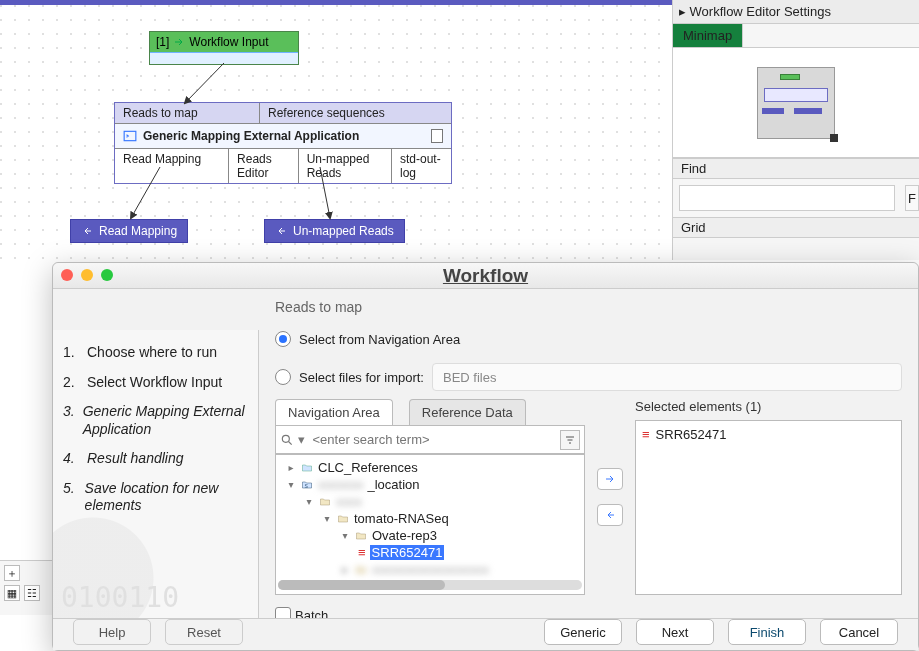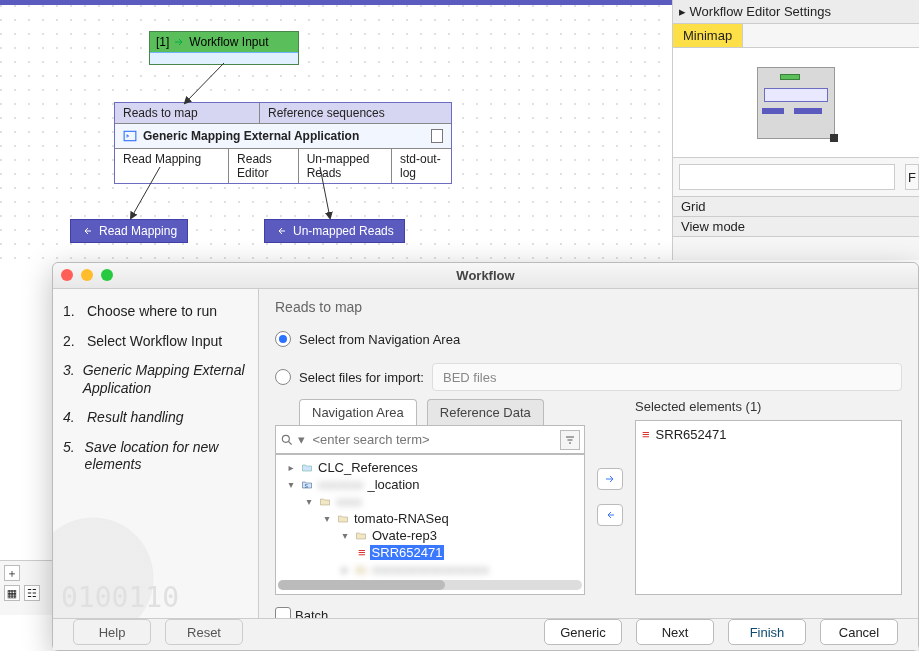--- a/index.html
+++ b/index.html
@@ -97,21 +97,21 @@
     padding: 4px 6px;
     border-bottom: 1px solid #ccc;
     background: #ececec;
   }
   .rp-tabs {
     display: flex;
     border-bottom: 1px solid #ccc;
   }
   .rp-tab {
     padding: 4px 10px;
-    background: #fde047;
+    background: #15803d;
     border-right: 1px solid #ccc;
   }
   .rp-mini {
     height: 110px;
     display: flex; align-items: center; justify-content: center;
     background: #fff;
     border-bottom: 1px solid #ccc;
   }
   .mini-box {
     width: 78px; height: 72px;
@@ -152,38 +152,39 @@
     box-shadow: 0 8px 30px rgba(0,0,0,0.25);
     display: flex; flex-direction: column;
   }
   .modal-titlebar {
     height: 26px;
     background: linear-gradient(#f7f7f7, #e8e8e8);
     border-bottom: 1px solid #ccc;
     border-radius: 6px 6px 0 0;
     position: relative;
     display: flex; align-items: center; justify-content: center;
-    font-size: 13px; font-weight: 600; color: #444;
+    font-size: 19px; font-weight: 600; color: #444; text-decoration: underline;
   }
   .traffic {
     position: absolute; left: 8px; top: 6px;
     display: flex; gap: 8px;
   }
   .dot { width: 12px; height: 12px; border-radius: 50%; }
   .dot.r { background:#ff5f56;} .dot.y { background:#ffbd2e;} .dot.g { background:#27c93f;}
   .modal-body {
     flex: 1; display: flex; overflow: hidden;
   }
   .steps {
     width: 206px;
     border-right: 1px solid #ccc;
     padding: 14px 8px 8px 10px;
     background: #f7f7f7;
     font-size: 14px;
     position: relative;
+    margin-top: 41px;
   }
   .steps ol { list-style: none; margin: 0; padding: 0; counter-reset: st; }
   .steps li {
     counter-increment: st;
     display: flex; gap: 8px;
     margin-bottom: 12px;
     line-height: 1.25;
   }
   .steps li::before {
     content: counter(st) ".";
@@ -207,21 +208,21 @@
   .main h4 { margin:0; font-weight:400; color:#666; font-size:14px; }
   .radio-row { display:flex; align-items:center; gap:8px;margin-top:8px; }
   .radio { width:16px; height:16px; border-radius:50%; border:1px solid #888; display:inline-flex; align-items:center; justify-content:center; background:#fff;}
   .radio.checked::after { content:""; width:8px; height:8px; border-radius:50%; background:#2a72ff; }
   .import-select {
     flex:1; height:28px; border:1px solid #ddd; border-radius:4px; background:#fafafa;
     display:flex; align-items:center; padding:0 10px; color:#888;
   }
   .panes { display:flex; gap:10px; height:200px; }
   .nav-col { width:310px; display:flex; flex-direction:column; }
-  .tabs { display:flex; gap:10px;margin-left:24px; }
+  .tabs { display:flex; gap:16px; }
   .tab { padding:5px 12px; background:#e6e6e6; border:1px solid #bbb; border-bottom:none; border-radius:4px 4px 0 0; color:#444;}
   .tab.active { background:#fff; font-weight:400; }
   .search-row { display:flex; align-items:center; gap:4px; border:1px solid #bbb; background:#fff; padding:2px 4px;}
   .search-row input { flex:1; border:0; outline:0; padding:4px; font-size:13px; color:#777;}
   .mag { width:14px; height:14px; }
   .filter-btn { width:20px; height:20px; border:1px solid #bbb; background:#f5f5f5; display:flex; align-items:center; justify-content:center;}
   .tree {
     flex:1; border:1px solid #bbb; background:#fff; overflow:auto; padding:4px 2px;
     font-size:13px;
   }
@@ -339,26 +340,26 @@
   </div>
   <div class="rp-mini">
     <div class="mini-box">
       <div class="m1"></div>
         <div class="m2"></div>
         <div class="m3"></div>
         <div class="m4"></div>
       <div class="handle"></div>
     </div>
   </div>
+  <div class="rp-section">Find</div>
   <div class="rp-find-row">
     <div class="rp-find-input"></div>
     <div class="rp-find-btn">F</div>
   </div>
   <div class="rp-section">Grid</div>
-  <div class="rp-section" style="border-top:0;">View mode</div>
 </div>
 
 <div class="behind">
   <div class="row">
       <div class="tiny">＋</div>
     </div>
   <div class="row">
     <div class="tiny">▦</div>
     <div class="tiny">☷</div>
   </div>

